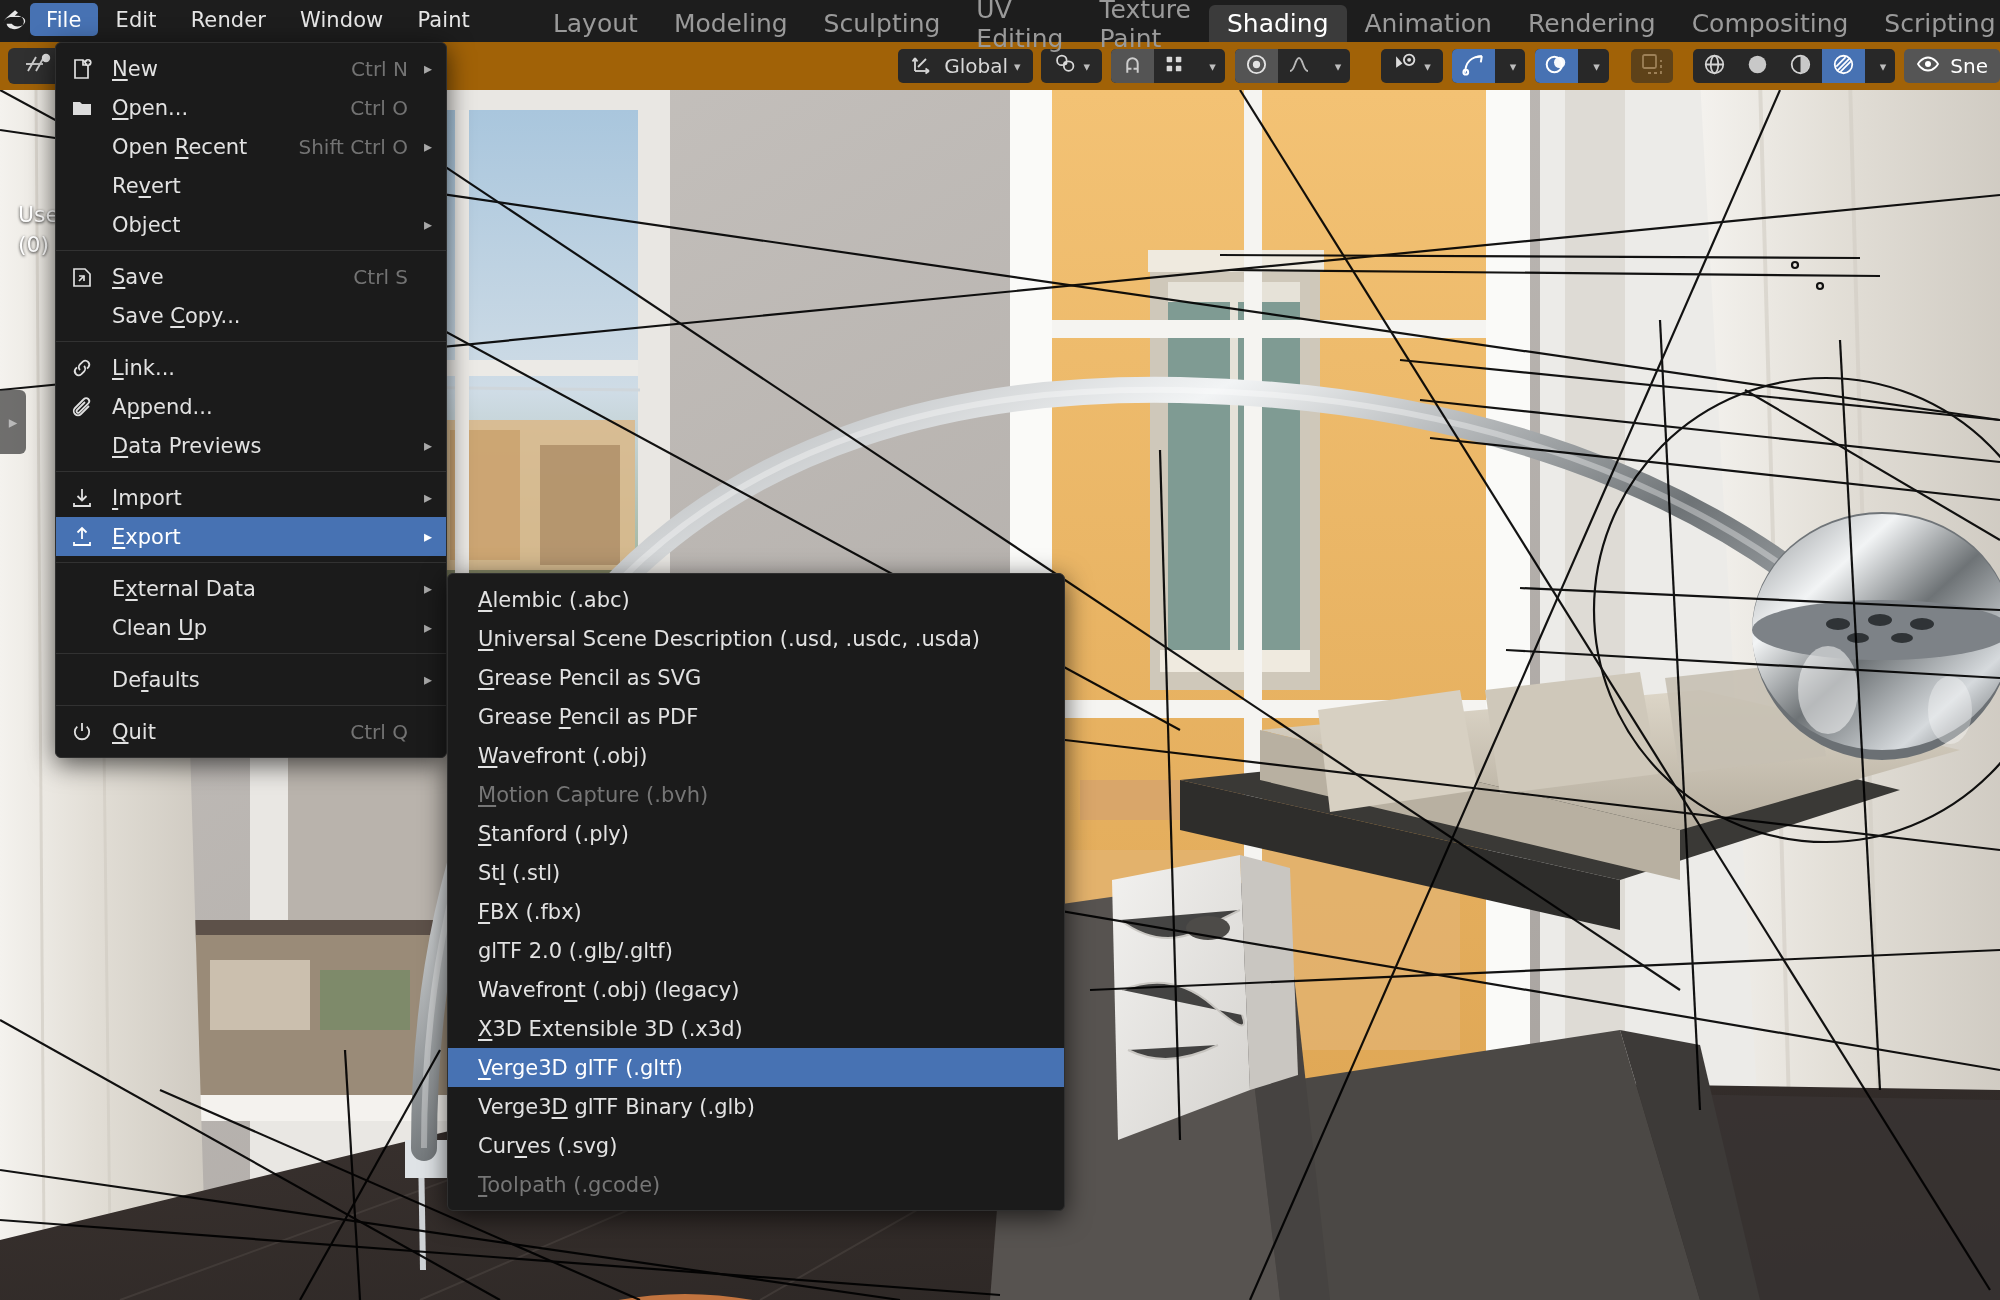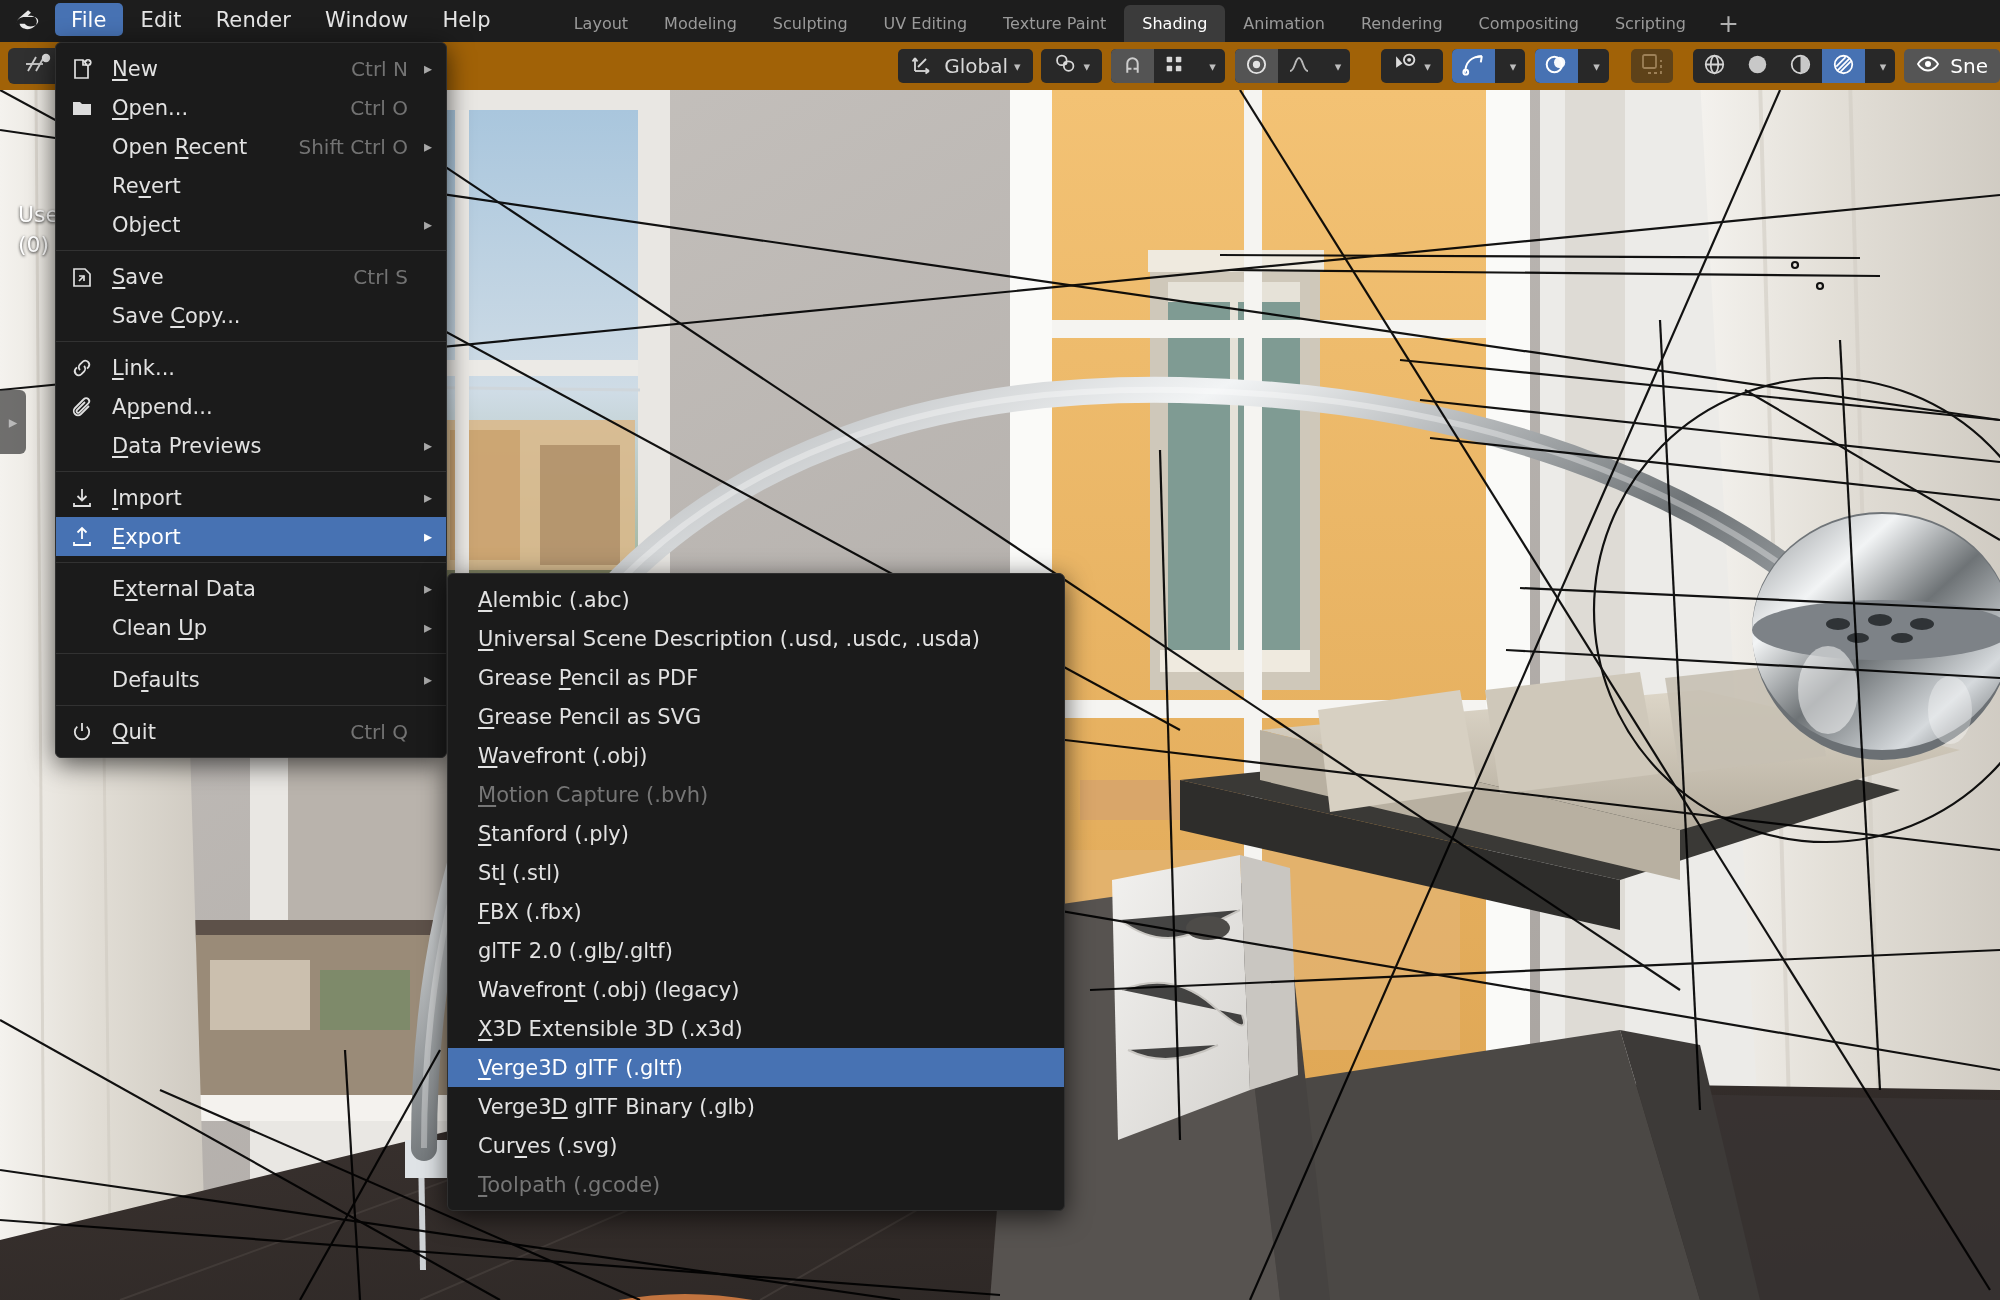--- a/index.html
+++ b/index.html
@@ -30,21 +30,21 @@
     cursor: default; border-radius: 5px; margin: 3px 1px 6px 1px;
   }
   .menu-root > .mroot.active {
     background: #4772b3; color: #ffffff;
   }
   .wstabs {
     display: flex; align-items: stretch; margin-left: 48px;
   }
   .wstab {
     display: flex; align-items: center; padding: 0 18px;
-    color: #9a9a9a; font-size: 16px; cursor: default;
+    color: #9a9a9a; font-size: 25px; cursor: default;
     border-radius: 6px 6px 0 0; margin-top: 5px;
   }
   .wstab.active { background: #3b3b3b; color: #ffffff; }
   .wstab.plus { color: #b0b0b0; font-size: 25px; padding: 0 14px; }
 
   
   .viewheader {
     position: absolute; top: 42px; left: 0; width: 2000px; height: 48px;
     background: #a16207; display: flex; align-items: center;
   }
@@ -526,21 +526,21 @@
       <svg viewBox="0 0 24 24" fill="#e8e8e8">
         <path d="M3.2 13.6 C3.2 10.4 6.4 8 10.6 8 h7.6 c2.6 0 4.2 1.6 4.2 3.6 c0 2.6 -2.8 4.8 -6.6 4.8 c-2.4 0 -4.4 -0.9 -5.4 -2.3 l-4.5 0 c0.2 2.6 3.1 4.7 6.9 4.7 c4.6 0 8.4 -3 8.4 -6.7 c0 -3 -2.5 -5.3 -6 -5.3 h-2.1 l2.9 -2.6 l-2.6 -2.2 l-7.7 6.6 C4.3 9.9 3.2 11.6 3.2 13.6 Z"></path>
         <circle cx="15.3" cy="12.6" r="2.5" fill="#1d1d1d"></circle>
       </svg>
     </div>
     <div class="menu-root">
       <div class="mroot active">File</div>
       <div class="mroot">Edit</div>
       <div class="mroot">Render</div>
       <div class="mroot">Window</div>
-      <div class="mroot">Help</div>
+      <div class="mroot">Paint</div>
     </div>
     <div class="wstabs">
       <div class="wstab">Layout</div>
       <div class="wstab">Modeling</div>
       <div class="wstab">Sculpting</div>
       <div class="wstab">UV Editing</div>
       <div class="wstab">Texture Paint</div>
       <div class="wstab active">Shading</div>
       <div class="wstab">Animation</div>
       <div class="wstab">Rendering</div>
@@ -711,24 +711,24 @@
   </div>
 
   <div class="dropdown" id="export-menu">
     <div class="mitem exp-item">
       <span class="mlabel"><u>A</u>lembic (.abc)</span>
       </div>
     <div class="mitem exp-item">
       <span class="mlabel"><u>U</u>niversal Scene Description (.usd, .usdc, .usda)</span>
       </div>
     <div class="mitem exp-item">
+      <span class="mlabel"><u>G</u>rease Pencil as SVG</span>
+      </div>
+    <div class="mitem exp-item">
       <span class="mlabel">Grease <u>P</u>encil as PDF</span>
-      </div>
-    <div class="mitem exp-item">
-      <span class="mlabel"><u>G</u>rease Pencil as SVG</span>
       </div>
     <div class="mitem exp-item">
       <span class="mlabel"><u>W</u>avefront (.obj)</span>
       </div>
     <div class="mitem exp-item disabled">
       <span class="mlabel"><u>M</u>otion Capture (.bvh)</span>
       </div>
     <div class="mitem exp-item">
       <span class="mlabel"><u>S</u>tanford (.ply)</span>
       </div>

